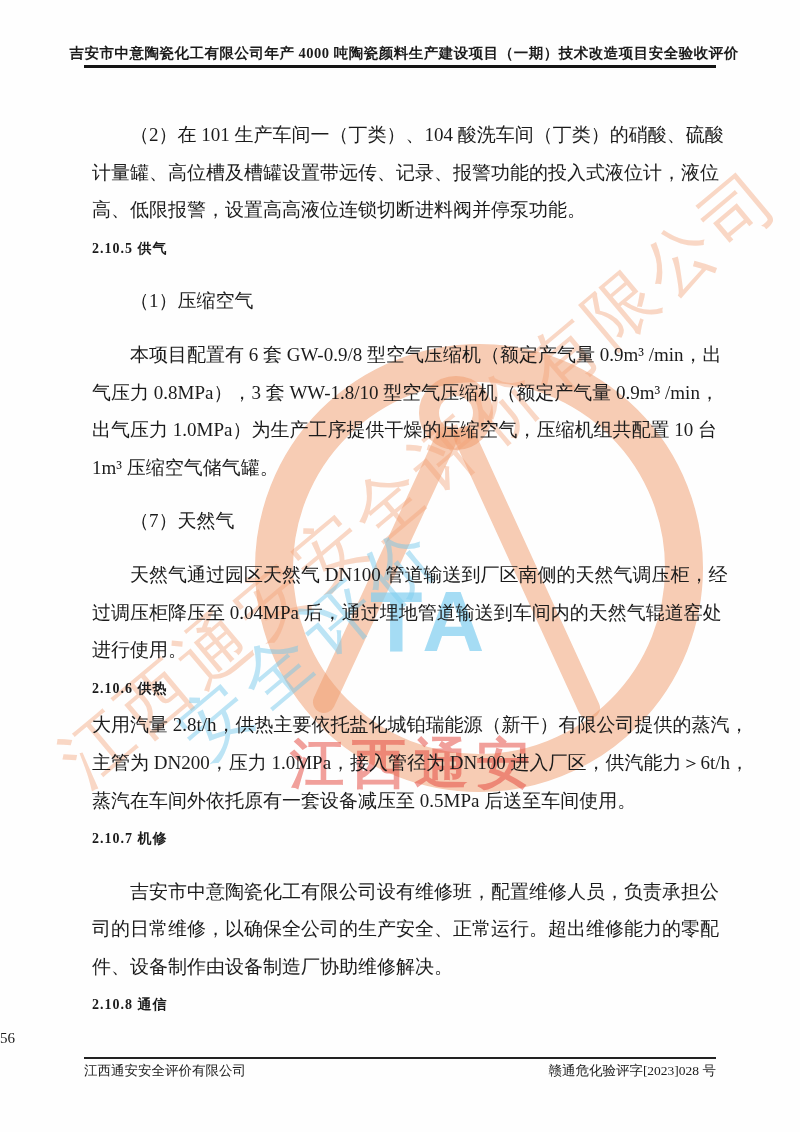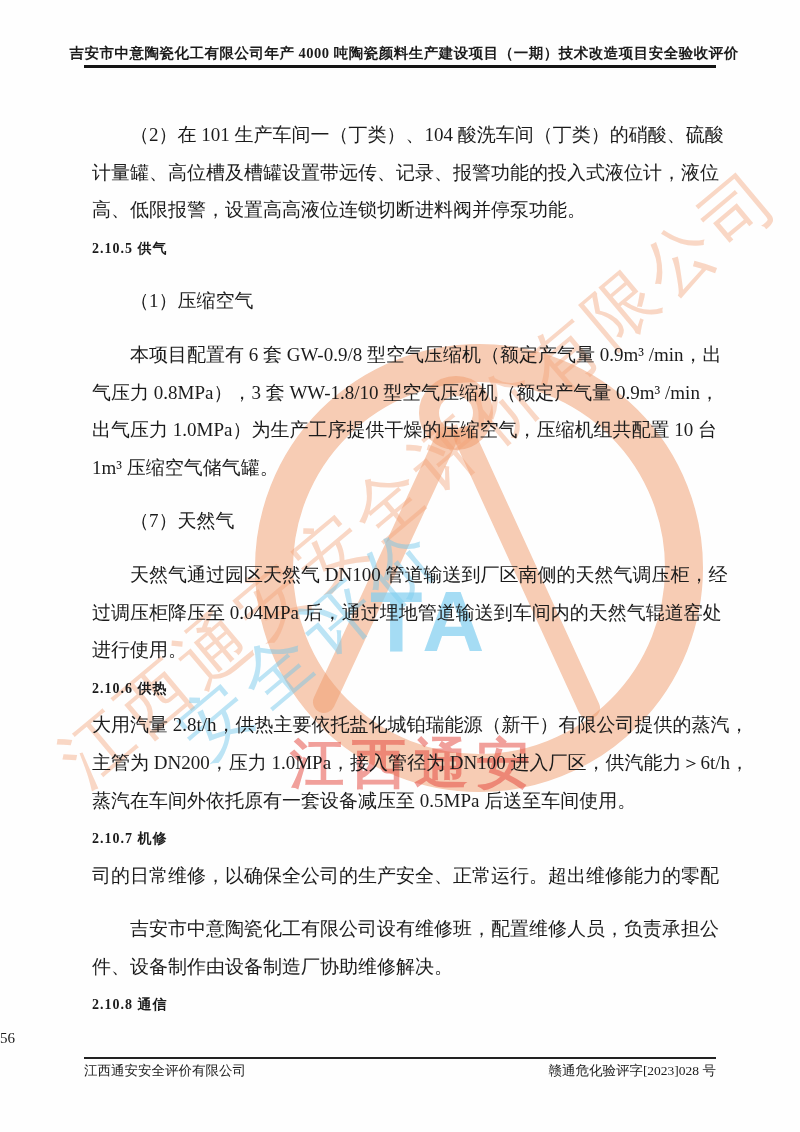--- a/index.html
+++ b/index.html
@@ -169,22 +169,22 @@
       <div class="line">1m³ 压缩空气储气罐。</div>
       <div class="line ind">（7）天然气</div>
       <div class="line ind fill">天然气通过园区天然气 DN100 管道输送到厂区南侧的天然气调压柜，经</div>
       <div class="line fill">过调压柜降压至 0.04MPa 后，通过埋地管道输送到车间内的天然气辊道窑处</div>
       <div class="line">进行使用。</div>
       <div class="heading">2.10.6 供热</div>
       <div class="line fill">大用汽量 2.8t/h，供热主要依托盐化城铂瑞能源（新干）有限公司提供的蒸汽，</div>
       <div class="line fill">主管为 DN200，压力 1.0MPa，接入管径为 DN100 进入厂区，供汽能力＞6t/h，</div>
       <div class="line">蒸汽在车间外依托原有一套设备减压至 0.5MPa 后送至车间使用。</div>
       <div class="heading">2.10.7 机修</div>
+      <div class="line ind fill">吉安市中意陶瓷化工有限公司设有维修班，配置维修人员，负责承担公</div>
       <div class="line fill">司的日常维修，以确保全公司的生产安全、正常运行。超出维修能力的零配</div>
-      <div class="line ind fill">吉安市中意陶瓷化工有限公司设有维修班，配置维修人员，负责承担公</div>
       <div class="line">件、设备制作由设备制造厂协助维修解决。</div>
       <div class="heading">2.10.8 通信</div>
     </div>
 
   <div class="page-number">56</div>
   <div class="footer-rule"></div>
   <div class="footer-row">
     <span>江西通安安全评价有限公司</span>
     <span>赣通危化验评字[2023]028 号</span>
   </div>

